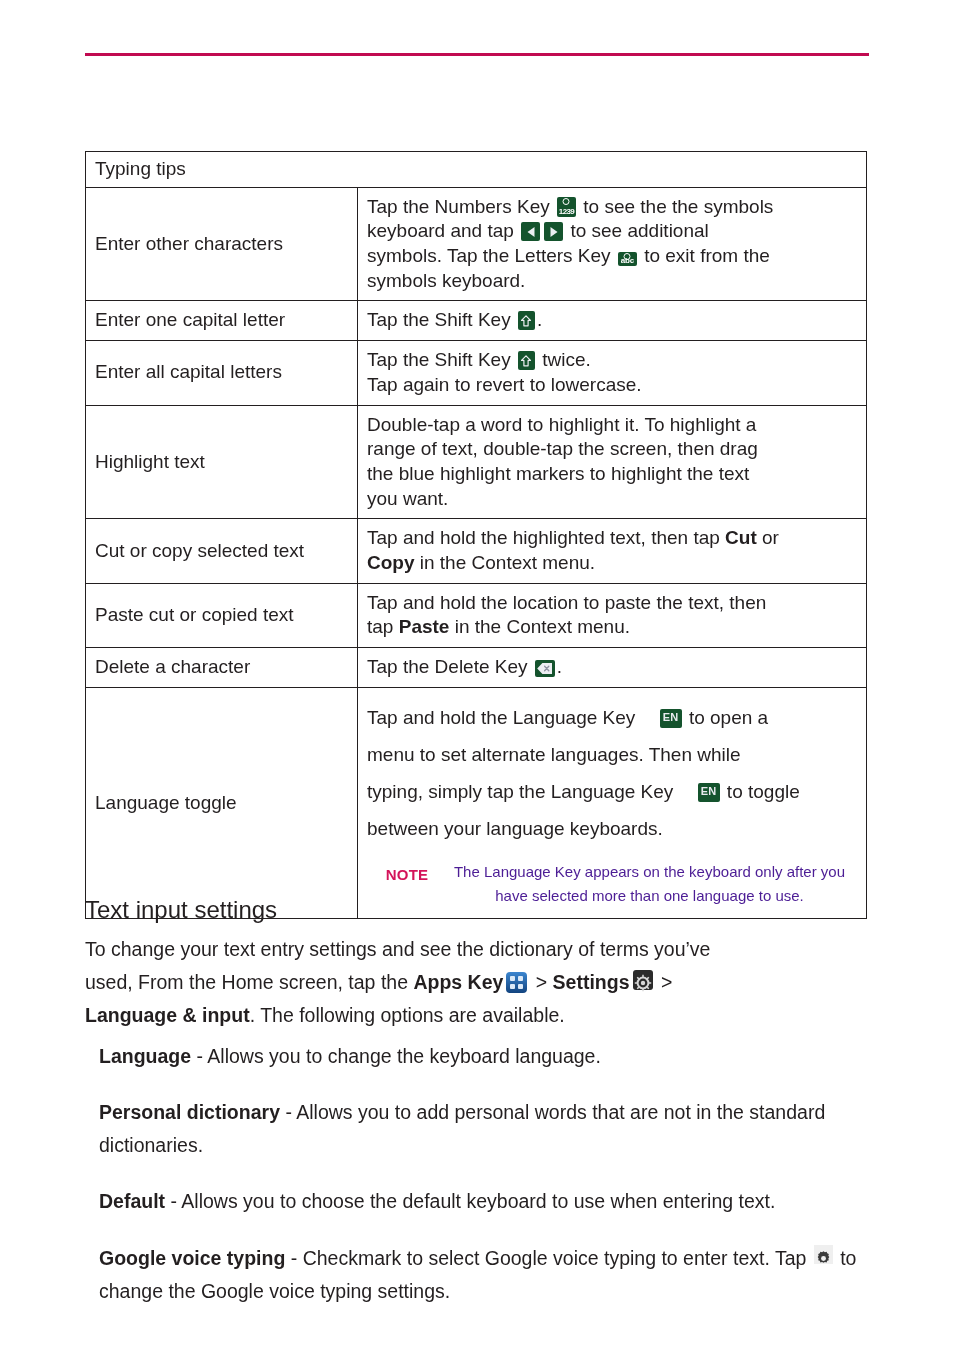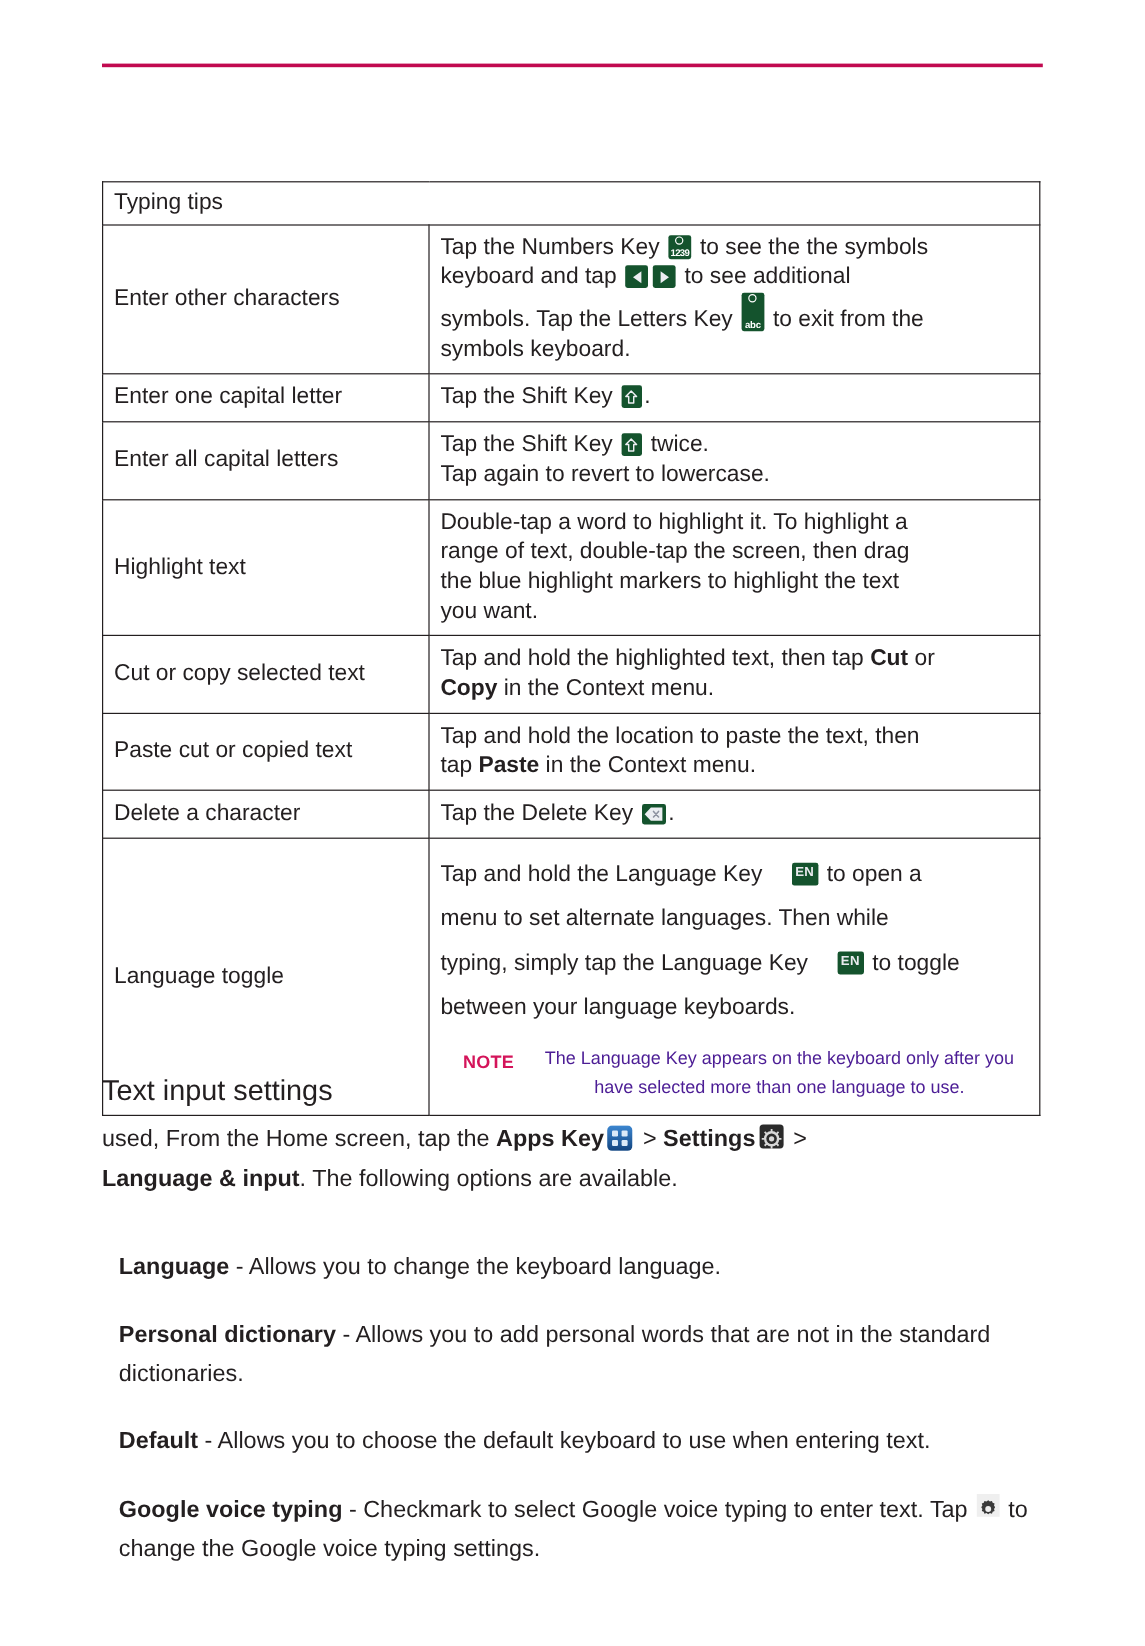--- a/index.html
+++ b/index.html
@@ -32,21 +32,21 @@
   b { font-weight:bold; }
 
   
   .key {
     display:inline-block; vertical-align:-4px;
     background:#14532d; border-radius:2px;
     position:relative; overflow:hidden;
     margin:0 2px;
   }
   .key-num  { width:19px; height:20px; }
-  .key-abc  { width:19px; height:32px; }
+  .key-abc  { width:19px; height:14px; }
   .key-ar   { width:19px; height:19px; }
   .key-sh   { width:17px; height:19px; }
   .key-del  { width:20px; height:17px; }
   .key-en   { width:22px; height:19px;margin-left:19px; }
 
   .key-num .top, .key-abc .top {
     position:absolute; left:50%; top:1px; transform:translateX(-50%);
     width:7px; height:7px; border-radius:50%;
     border:1.4px solid #ffffff; box-sizing:border-box;
   }
@@ -209,20 +209,21 @@
           </div>
         </td>
       </tr>
 
     </tbody>
   </table>
 
   <div class="h2">Text input settings</div>
 
   <div class="para p-intro">
+    <span class="ln">To change your text entry settings and see the dictionary of terms you’ve</span>
     <span class="ln"><span>used, From the Home screen, tap the </span><b>Apps Key</b><span class="appskey"><i></i><i></i><i></i><i></i></span><span> &gt; </span><b>Settings</b><span class="gear-dark"><svg width="20" height="20" viewBox="0 0 20 20">
             <g fill="#d8d8d8">
               <circle cx="10" cy="10" r="6.4"></circle>
             </g>
             <circle cx="10" cy="10" r="4.4" fill="#2b2b2b"></circle>
             <circle cx="10" cy="10" r="2.2" fill="#d8d8d8"></circle>
             <g stroke="#d8d8d8" stroke-width="1.5">
               <path d="M10 1.8 V4.2 M10 15.8 V18.2 M1.8 10 H4.2 M15.8 10 H18.2 M4.2 4.2 L5.9 5.9 M14.1 14.1 L15.8 15.8 M15.8 4.2 L14.1 5.9 M5.9 14.1 L4.2 15.8"></path>
             </g>
           </svg></span><span> &gt; </span></span>

